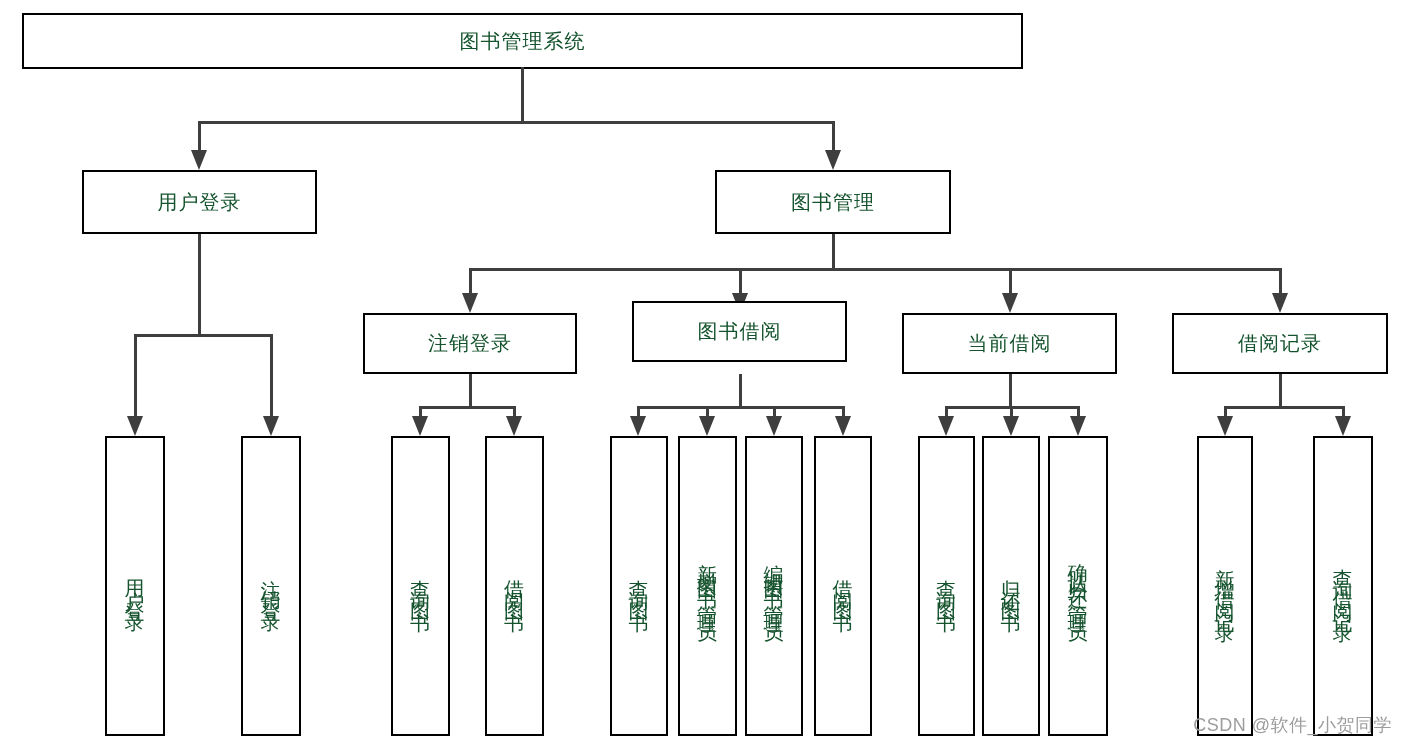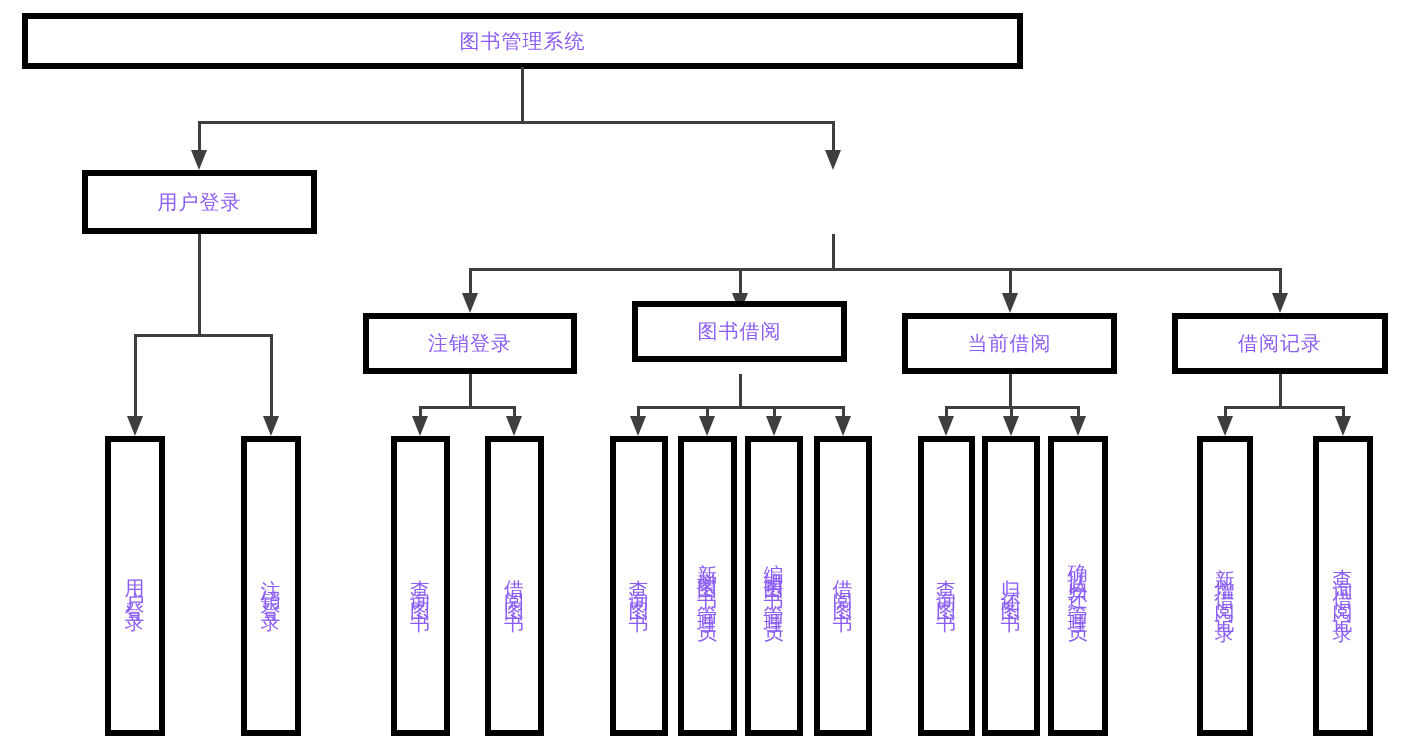--- a/index.html
+++ b/index.html
@@ -1,23 +1,23 @@
 <!DOCTYPE html>
 <html><head>
 <meta charset="utf-8">
 <style>
   html,body { margin:0; padding:0; background:#ffffff; }
   .canvas {
     position:relative; width:1405px; height:747px; background:#ffffff;
     font-family:"Liberation Sans", sans-serif; overflow:hidden;
   }
   .box {
-    position:absolute; background:#ffffff; border:6px solid #000000;
+    position:absolute; background:#ffffff; border:2px solid #000000;
     box-sizing:border-box; display:flex; align-items:center; justify-content:center;
-    color:#8b5cf6;
+    color:#14532d;
   }
   .box.h { font-size:20px; letter-spacing:1px; white-space:nowrap; }
   .box.v span {
     writing-mode:vertical-rl; text-orientation:mixed;
     font-size:20px; letter-spacing:0.55em; line-height:1;
   }
   .box.v.long span { letter-spacing:0.42em; }
   .vline, .hline { position:absolute; background:#3e3e3e; }
   .vline { width:3px; }
   .hline { height:3px; }
@@ -39,20 +39,21 @@
   <div class="box h" style="left:22px;top:13px;width:1001px;height:56px">图书管理系统</div>
 
   <div class="vline" style="left:520.5px;top:67px;height:55px"></div>
   <div class="hline" style="left:197.5px;top:120.5px;width:637px"></div>
   <div class="vline" style="left:197.5px;top:122px;height:30px"></div>
   <div class="arrow" style="left:191px;top:150px"></div>
   <div class="vline" style="left:831.5px;top:122px;height:30px"></div>
   <div class="arrow" style="left:825px;top:150px"></div>
 
   <div class="box h" style="left:82px;top:170px;width:235px;height:64px">用户登录</div>
+  <div class="box h" style="left:715px;top:170px;width:236px;height:64px">图书管理</div>
 
   <div class="vline" style="left:197.5px;top:234px;height:101px"></div>
   <div class="hline" style="left:133.5px;top:333.5px;width:139.5px"></div>
   <div class="vline" style="left:133.5px;top:335px;height:81px"></div>
   <div class="arrow" style="left:127px;top:416px"></div>
   <div class="vline" style="left:269.5px;top:335px;height:81px"></div>
   <div class="arrow" style="left:263px;top:416px"></div>
 
   <div class="vline" style="left:831.5px;top:234px;height:35px"></div>
   <div class="hline" style="left:468.5px;top:267.5px;width:813px"></div>
@@ -141,14 +142,15 @@
     <span>确认归还（管理员）</span>
   </div>
 
   <div class="box v" style="left:1197px;top:436px;width:56px;height:300px">
     <span>新增借阅记录</span>
   </div>
   <div class="box v" style="left:1313px;top:436px;width:60px;height:300px">
     <span>查询借阅记录</span>
   </div>
 
+  <div class="watermark">CSDN @软件_小贺同学</div>
 
 </div>
 
 </body></html>

